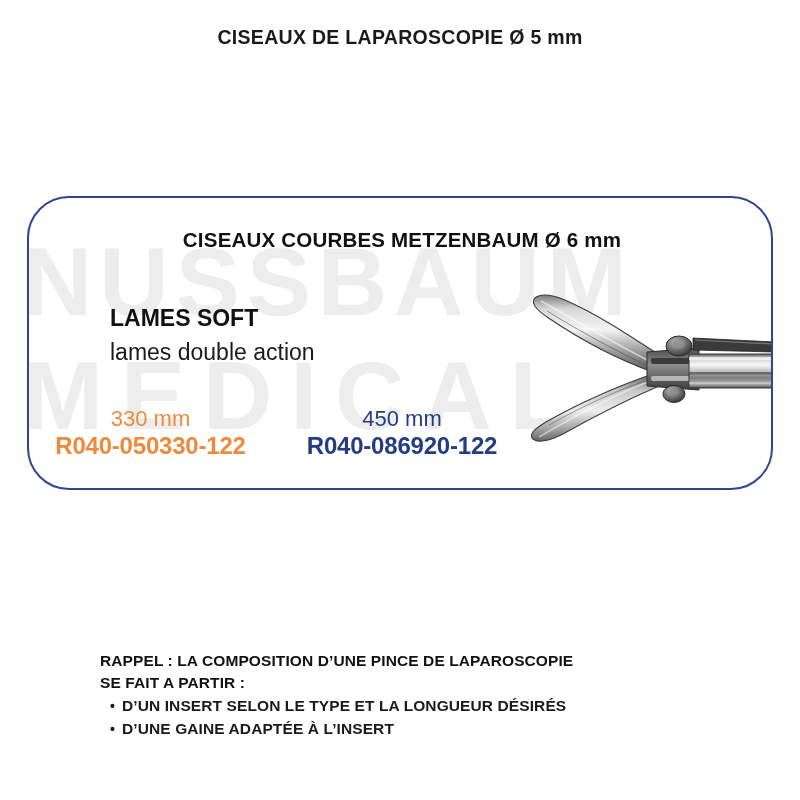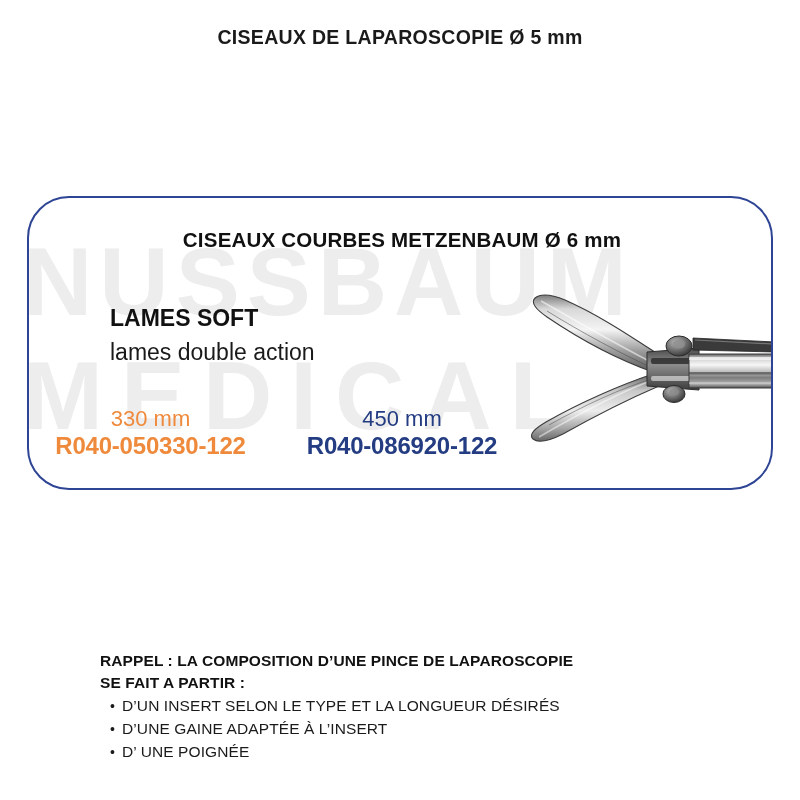--- a/index.html
+++ b/index.html
@@ -160,21 +160,21 @@
     line-height: 1.42;
     letter-spacing: 0.1px;
   }
   #note-bullets {
     list-style: none;
     margin-top: 1px;
     padding-left: 10px;
   }
   #note-bullets li {
     font-size: 15.5px;
-    font-weight: normal;
+    font-weight: bold;
     color: #1a1a1a;
     line-height: 1.47;
     letter-spacing: 0.1px;
   }
   #note-bullets li::before {
     content: "\2022";
     display: inline-block;
     width: 12px;
     font-size: 14px;
   }
@@ -279,17 +279,16 @@
 
     </div>
   </div>
 
   <div id="note-block">
     <div class="note-head">RAPPEL : LA COMPOSITION D’UNE PINCE DE LAPAROSCOPIE</div>
     <div class="note-head">SE FAIT A PARTIR :</div>
     <ul id="note-bullets">
       <li>D’UN INSERT SELON LE TYPE ET LA LONGUEUR DÉSIRÉS</li>
       <li>D’UNE GAINE ADAPTÉE À L’INSERT</li>
-      <li>D’ UNE POIGNÉE</li>
     </ul>
   </div>
 
 </div>
 
 </body></html>

